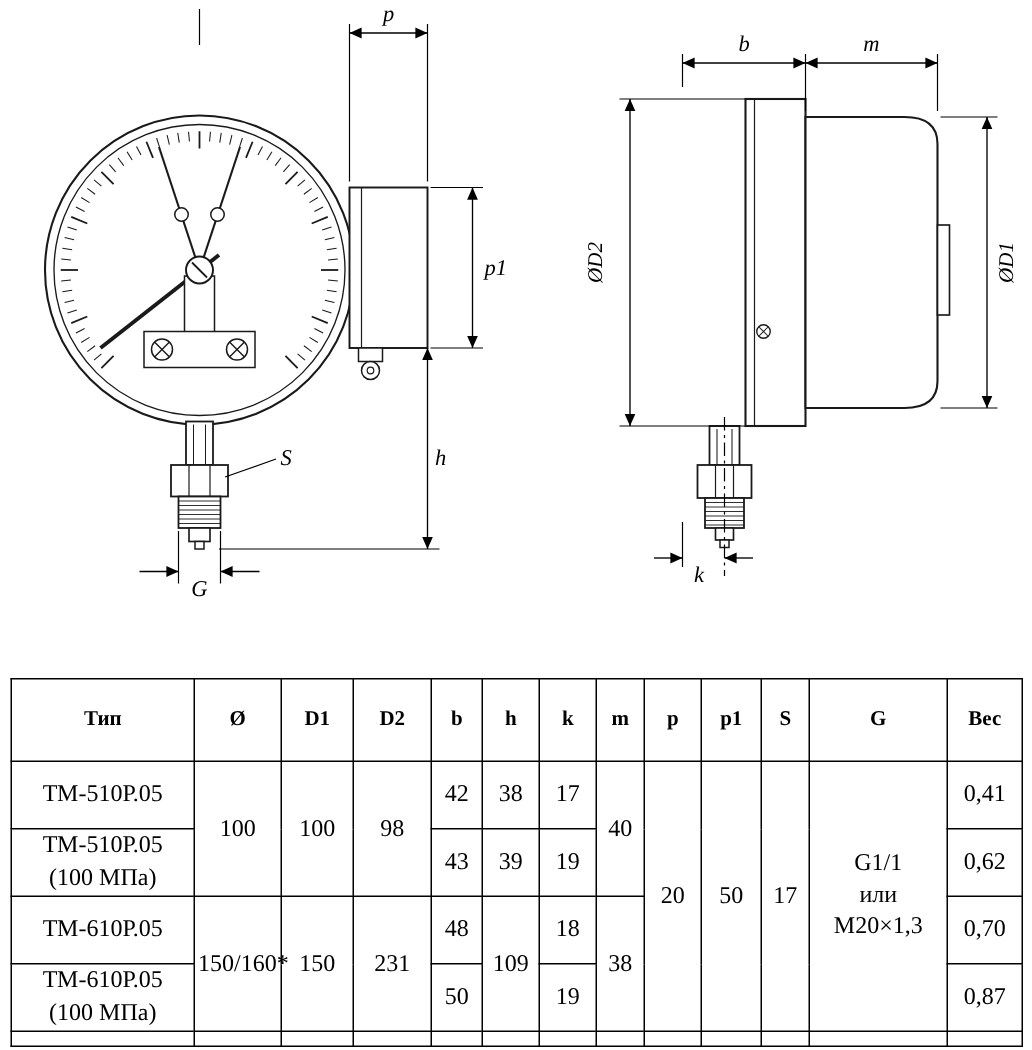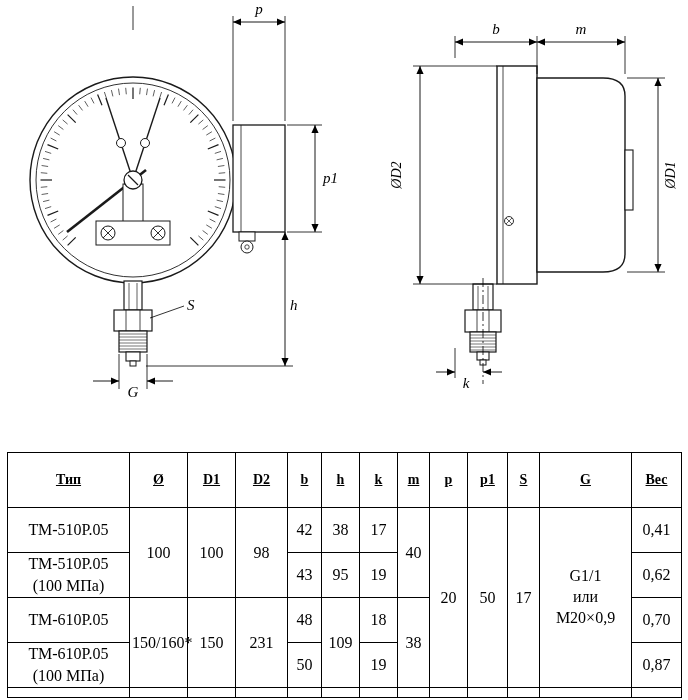--- a/index.html
+++ b/index.html
@@ -12,21 +12,21 @@
   .dim{stroke:#000;stroke-width:0.9;fill:none;}
   .ext{stroke:#000;stroke-width:0.8;fill:none;}
   .cl{stroke:#000;stroke-width:0.8;fill:none;stroke-dasharray:9 3 2 3;}
   .lbl{font:italic 15px "Liberation Serif",serif;fill:#000;stroke:none;}
   .lbl-d{font:italic 14px "Liberation Serif",serif;fill:#000;stroke:none;}
 
   table.dims{position:absolute;left:7px;top:452px;width:674px;border-collapse:collapse;
              table-layout:fixed;background:#fff;border:1.5px solid #000;}
   table.dims th,table.dims td{border:1px solid #000;text-align:center;vertical-align:middle;
              padding:0 2px;font-family:"Liberation Serif",serif;}
-  table.dims th{font-size:14px;font-weight:bold;height:54px;text-decoration:underline;}
+  table.dims th{font-size:14px;font-weight:bold;height:54px;}
   table.dims td{font-size:16px;height:44px;}
   table.dims tr.thin-row td{height:9px;padding:0;}
   td.g-cell{font-size:11px;line-height:1.3;}
   .two-line div{line-height:1.35;}
 </style>
 </head>
 <body>
 
 <div class="sheet">
 
@@ -302,31 +302,31 @@
     <td>42</td>
     <td>38</td>
     <td>17</td>
     <td rowspan="2">40</td>
     <td rowspan="4">20</td>
     <td rowspan="4">50</td>
     <td rowspan="4">17</td>
     <td rowspan="4" class="g-cell">
       <div>G1/1</div>
       <div>или</div>
-      <div>M20×0,9</div>
+      <div>M20×1,3</div>
     </td>
     <td>0,41</td>
   </tr>
   <tr>
     <td class="two-line">
       <div>ТМ-510Р.05</div>
       <div>(100 МПа)</div>
     </td>
     <td>43</td>
-    <td>95</td>
+    <td>39</td>
     <td>19</td>
     <td>0,62</td>
   </tr>
   <tr>
     <td>ТМ-610Р.05</td>
     <td rowspan="2">150/160*</td>
     <td rowspan="2">150</td>
     <td rowspan="2">231</td>
     <td>48</td>
     <td rowspan="2">109</td>

